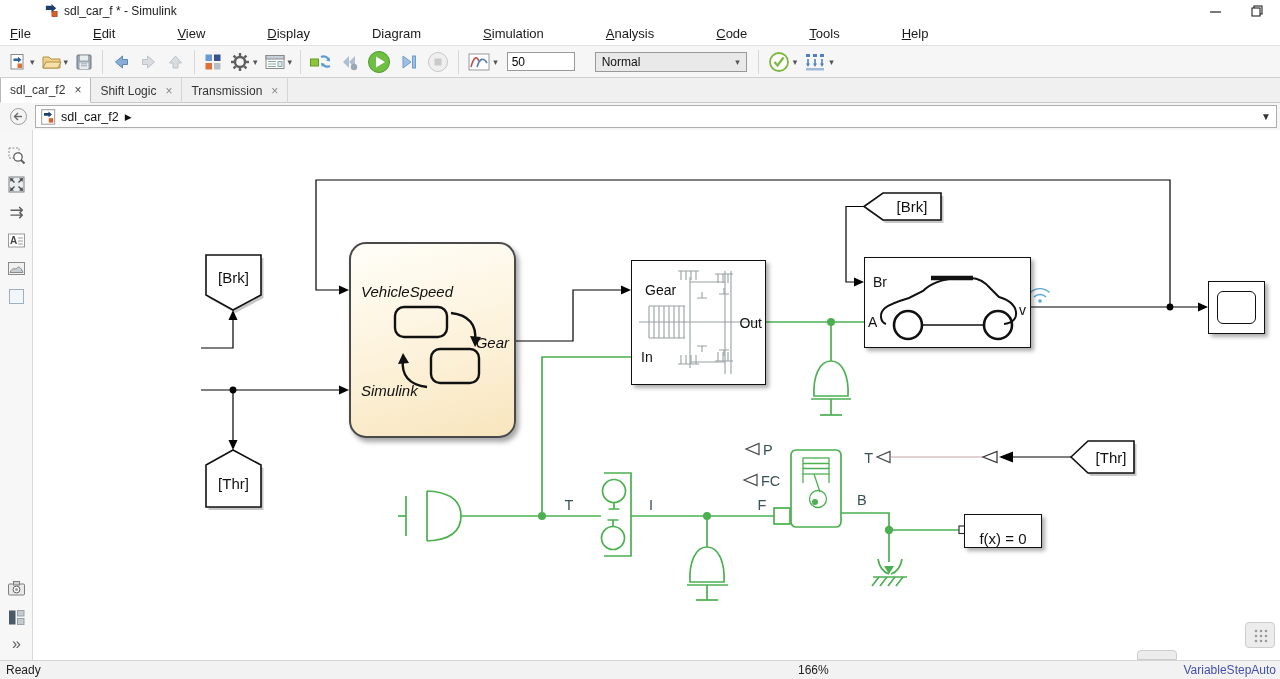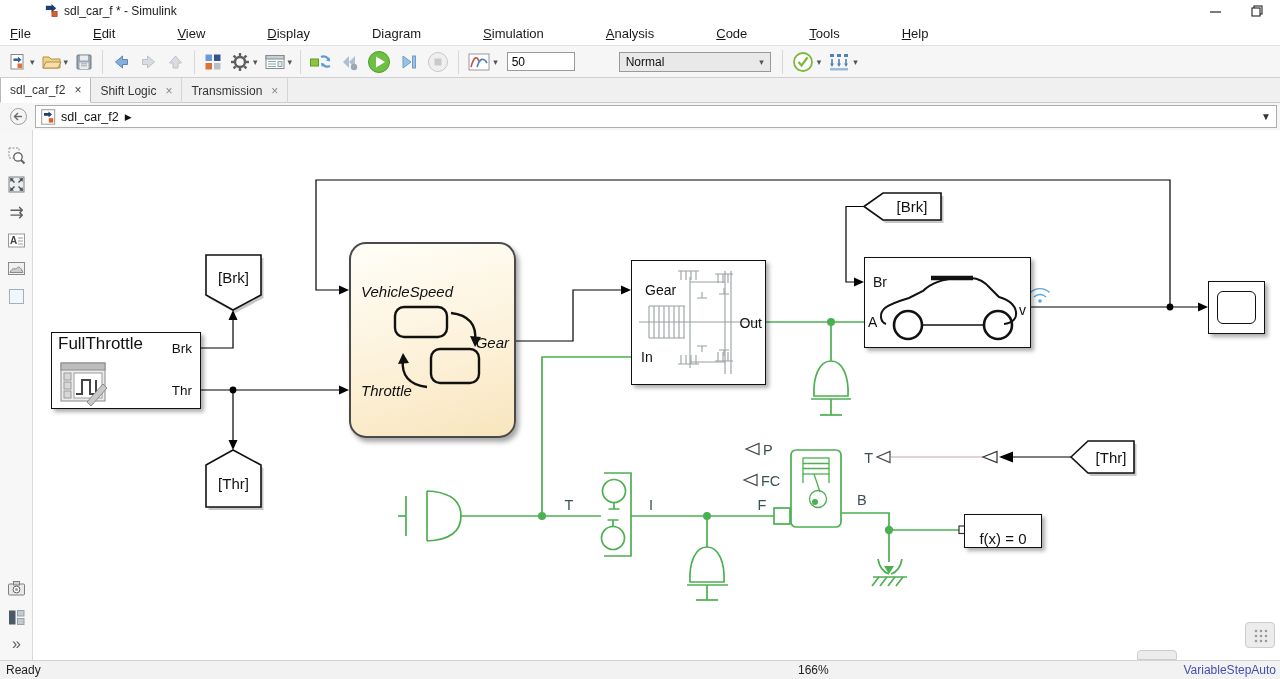--- a/index.html
+++ b/index.html
@@ -18,21 +18,21 @@
   .menubar { position:absolute; left:0; top:22px; width:1280px; height:23px; background:#fff; display:flex; align-items:center; padding-left:2px;gap:46px; }
   .mitem { font-size:13px; color:#1a1a1a; padding:2px 8px; cursor:default; }
   .mitem u { text-decoration:underline; }
 
   
   .toolbar { position:absolute; left:0; top:45px; width:1280px; height:33px; background:#f6f6f6; border-top:1px solid #e2e2e2; border-bottom:1px solid #cfcfcf; display:flex; align-items:center; padding-left:5px; }
   .tbtn { height:26px; display:flex; align-items:center; padding:0 3px; border-radius:2px; }
   .caret { font-size:9px; color:#555; margin-left:2px; }
   .tsep { width:1px; height:24px; background:#d8d8d8; margin:0 5px; }
   .stoptime { width:68px; height:19px; border:1px solid #9a9a9a; font-size:12px; padding:0 4px; font-family:"Liberation Sans",sans-serif; background:#fff; margin:0 6px; }
-  .simmode { width:152px; height:20px; background:#e9e9e9; border:1px solid #999; font-size:12px; display:flex; align-items:center; padding:0 6px; color:#111; justify-content:space-between; margin-right:6px;margin-left:24px; }
+  .simmode { width:152px; height:20px; background:#e9e9e9; border:1px solid #999; font-size:12px; display:flex; align-items:center; padding:0 6px; color:#111; justify-content:space-between; margin-right:6px; }
 
   
   .tabbar { position:absolute; left:0; top:78px; width:1280px; height:25px; background:#f0f0f0; border-bottom:1px solid #c9c9c9; display:flex; }
   .tab { height:25px; display:flex; align-items:center; padding:0 9px; font-size:12px; color:#333; border-right:1px solid #d4d4d4; gap:9px; }
   .tab.active { background:#fff; border-right:1px solid #b9b9b9; border-left:1px solid #b9b9b9; margin-bottom:-1px; border-bottom:1px solid #fff; }
   .tab .x { font-size:12px; color:#888; line-height:1; }
   .tab.active .x { color:#444; }
 
   
   .crumbrow { position:absolute; left:0; top:103px; width:1280px; height:27px; background:#f6f6f6; }
@@ -548,39 +548,24 @@
         <path d="M686,164 H696 M691,158 V164 M686,220 H696 M691,220 V226"></path>
       </g>
 
       <g stroke="#5aa7d8" stroke-width="1.4" fill="none">
         <path d="M1001,167 A8.5,8.5 0 0 1 1013,167"></path>
           <path d="M997.5,162.5 A13.5,13.5 0 0 1 1016.5,162.5"></path>
       </g>
       <circle cx="1007" cy="171" r="1.8" fill="#5aa7d8"></circle>
     </svg>
 
-    <div class="blk fullthrottle">
-      <span class="ft-title">FullThrottle</span>
-      <span class="plabel" style="right:8px; top:8px">Brk</span>
-      <span class="plabel" style="right:8px; top:50px">Thr</span>
-      <svg width="52" height="46" style="position:absolute;left:7px;top:27px" viewBox="0 0 52 46">
-        <rect x="2" y="3" width="44" height="38" fill="#ececec" stroke="#8a8a8a"></rect>
-        <rect x="2" y="3" width="44" height="7" fill="#bdbdbd" stroke="#8a8a8a"></rect>
-        <rect x="5" y="13" width="7" height="7" fill="#d8d8d8" stroke="#9a9a9a"></rect>
-        <rect x="5" y="22" width="7" height="7" fill="#d8d8d8" stroke="#9a9a9a"></rect>
-        <rect x="5" y="31" width="7" height="7" fill="#d8d8d8" stroke="#9a9a9a"></rect>
-        <rect x="15" y="13" width="28" height="25" fill="#fff" stroke="#9a9a9a"></rect>
-        <path d="M17,34 H23 V20 H31 V34 H37 V20" fill="none" stroke="#444" stroke-width="2"></path>
-        <path d="M28,42 L44,24 L48,28 L32,46 Z" fill="#c9c9c9" stroke="#8a8a8a"></path>
-      </svg>
-    </div>
 
     <div class="blk chart">
       <span class="plabel" style="left:10px; top:39px">VehicleSpeed</span>
-      <span class="plabel" style="left:10px; top:138px">Throttle</span>
+      <span class="plabel" style="left:10px; top:138px">Simulink</span>
       <span class="plabel" style="right:5px; top:90px">Gear</span>
       <svg width="130" height="110" style="position:absolute;left:28px;top:55px" viewBox="0 0 130 110">
         <g fill="none" stroke="#111" stroke-width="2.4">
           <rect x="16" y="8" width="52" height="30" rx="9"></rect>
           <rect x="52" y="50" width="48" height="34" rx="9"></rect>
           <path d="M72,14 C90,16 98,26 96,42"></path>
           <path d="M48,88 C30,86 22,76 24,60"></path>
         </g>
         <polygon points="96,48 91,37 102,38" fill="#111"></polygon>
         <polygon points="24,54 19,65 30,64" fill="#111"></polygon>

